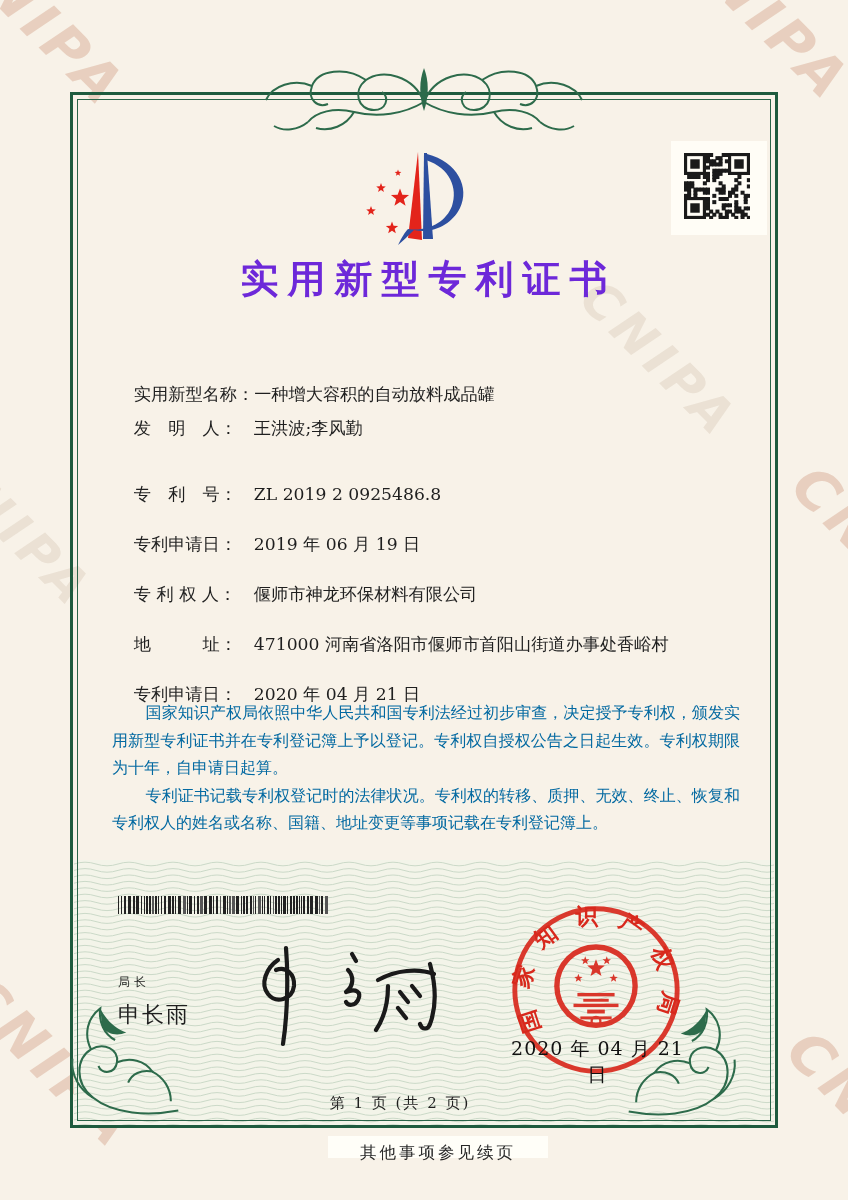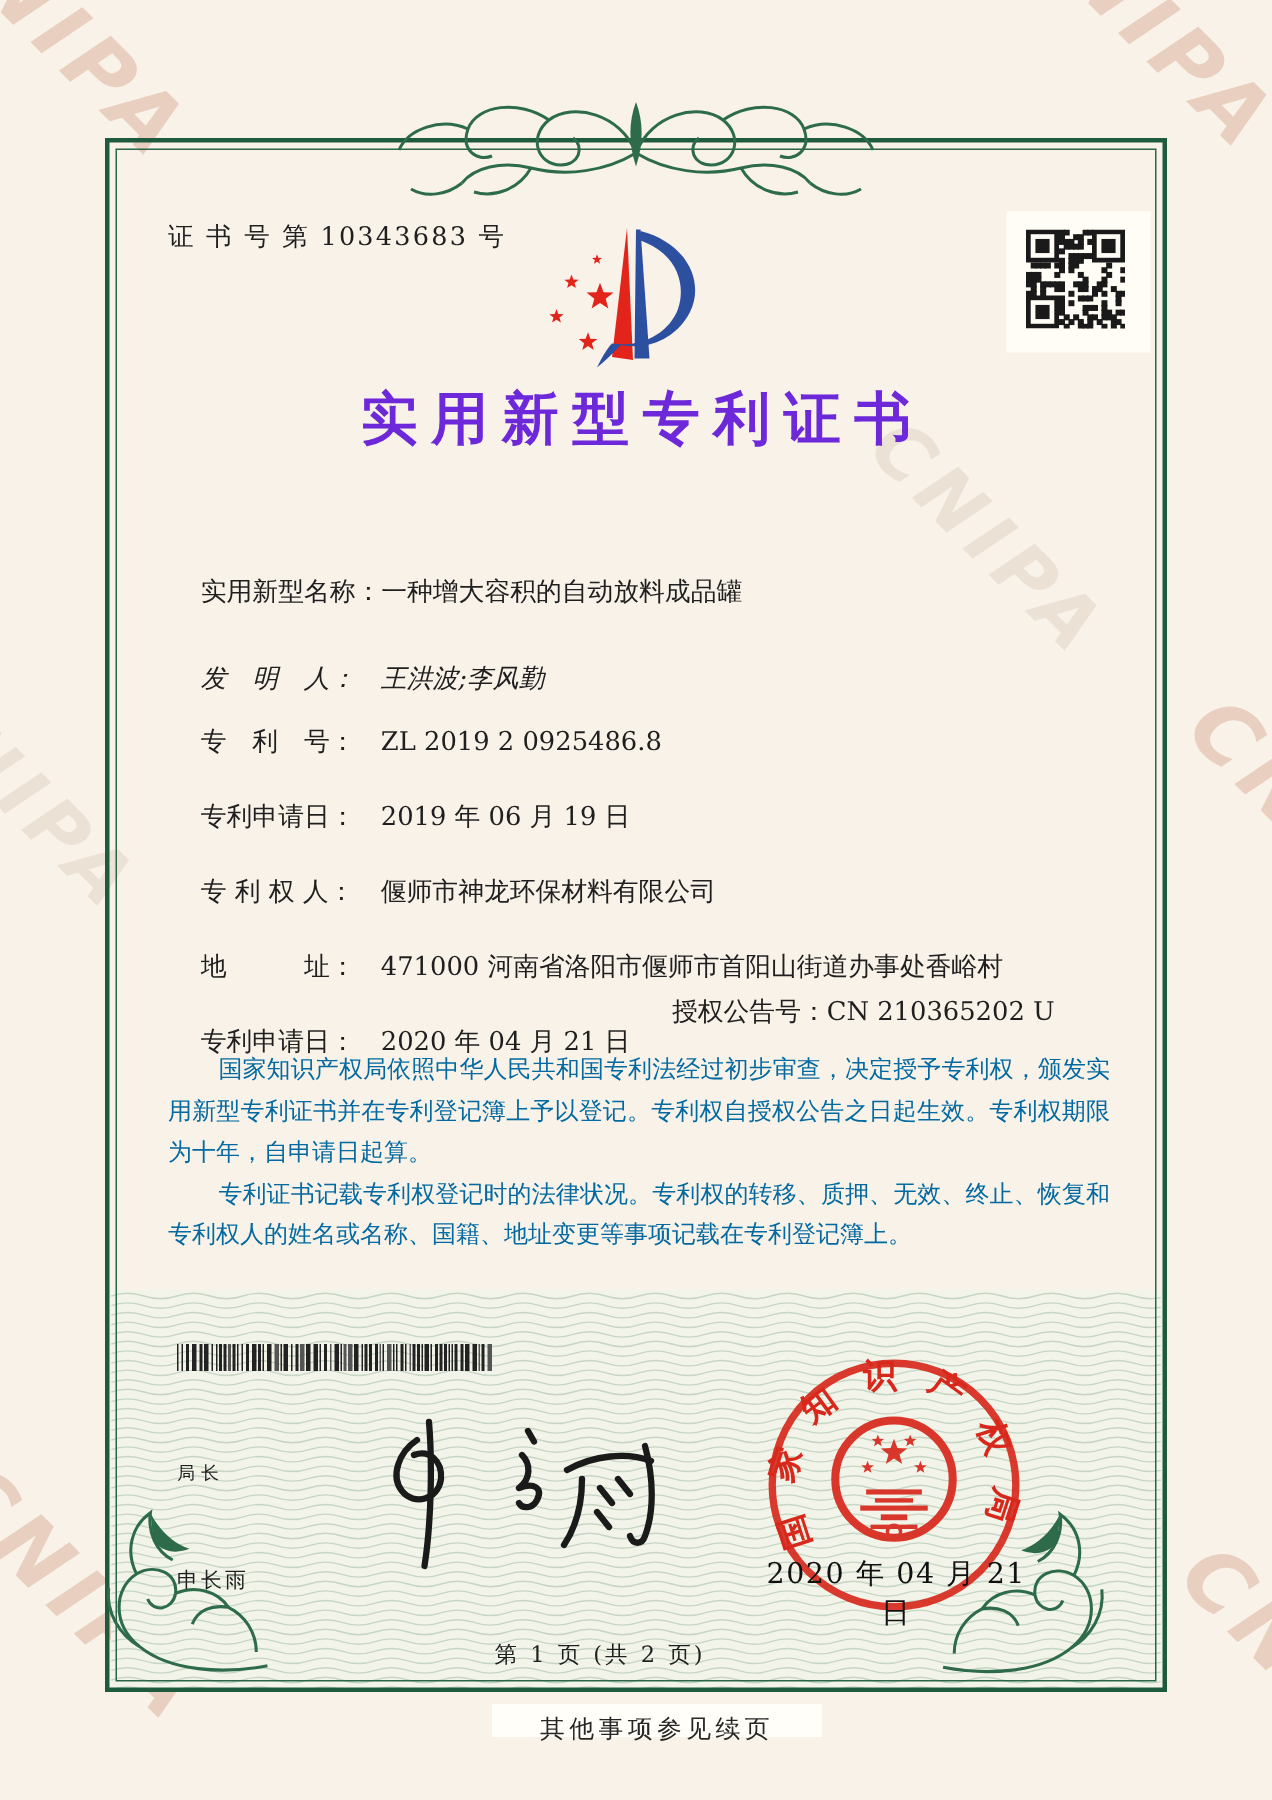--- a/index.html
+++ b/index.html
@@ -21,21 +21,21 @@
   .cert-no{position:absolute;left:112px;top:146px;font-size:17px;letter-spacing:1.5px;}
   .title{position:absolute;left:70px;top:254px;width:708px;text-align:center;
          font-size:38px;font-weight:bold;letter-spacing:9px;text-indent:9px;color:#6d28d9;}
   .row{position:absolute;left:112px;font-size:17.2px;white-space:pre;}
   .row .lbl{display:inline-block;min-width:120px;}
   .grant-no-group{position:absolute;left:336px;top:0;white-space:pre;}
   .paras{position:absolute;left:112px;top:699px;width:628px;font-size:16px;line-height:27.5px;
          text-align:justify;color:#0369a1;}
   .paras p{margin:0;text-indent:2.1em;}
   .sig-title{position:absolute;left:118px;top:974px;font-size:12px;letter-spacing:4px;}
-  .sig-name{position:absolute;left:118px;top:1045px;font-size:14px;letter-spacing:2px;}
+  .sig-name{position:absolute;left:118px;top:1000px;font-size:22px;letter-spacing:2px;}
   .seal-date{position:absolute;left:505px;top:1036px;width:185px;text-align:center;
              font-size:19px;letter-spacing:1px;color:#111;}
   .page-num{position:absolute;left:70px;top:1094px;width:660px;text-align:center;
             font-size:15px;letter-spacing:2px;}
   .footer-note{position:absolute;left:328px;top:1136px;width:220px;height:22px;line-height:34px;
                background:#fffef8;text-align:center;font-size:16.5px;letter-spacing:3px;color:#262626;}
   .qr-patch{position:absolute;left:671px;top:141px;width:96px;height:94px;background:#fffdf6;}
   .abs{position:absolute;}
 </style>
 </head>
@@ -129,21 +129,20 @@
     <g stroke="#2d6b4b" fill="none" stroke-width="2.2">
       <path d="M136,118 C104,124 66,122 44,104 C24,88 26,62 42,52 C56,44 72,52 70,66 C68,78 54,80 50,70"></path>
       <path d="M44,104 C30,96 20,80 22,62"></path>
       <path d="M42,52 C34,36 38,18 52,8 C50,22 56,36 68,42"></path>
       <path d="M70,66 C84,60 100,64 108,76 C96,74 86,78 82,88"></path>
       <path d="M108,76 C120,82 128,94 128,108"></path>
     </g>
     <path d="M52,8 C58,20 68,30 80,34 C70,38 60,36 54,28 Z" fill="#2d6b4b"></path>
   </svg>
 
-  <div class="cert-no">证 书 号 第 10343683 号</div>
 
   <svg class="abs" style="left:358px;top:142px;" width="126" height="106" viewBox="0 0 126 106">
     <polygon points="60,10 50,96 64,98" fill="#e3241b"></polygon>
     <polygon points="66,11 69,11 75,97 65,97" fill="#2d4fa0"></polygon>
     <path d="M69,12 C100,20 112,46 102,66 C94,82 76,92 56,88 C50,94 45,99 40,103 C44,95 47,90 50,87 C70,90 88,80 94,64 C100,46 92,26 68,18 Z" fill="#2d4fa0"></path>
     <g id="logo-stars" fill="#e3241b">
         <polygon points="42.00,46.50 44.35,52.77 51.04,53.06 45.79,57.23 47.58,63.69 42.00,59.99 36.42,63.69 38.21,57.23 32.96,53.06 39.65,52.77"></polygon>
         <polygon points="40.00,27.50 40.86,29.81 43.33,29.92 41.40,31.45 42.06,33.83 40.00,32.47 37.94,33.83 38.60,31.45 36.67,29.92 39.14,29.81"></polygon>
         <polygon points="23.00,41.00 24.23,44.30 27.76,44.45 25.00,46.65 25.94,50.05 23.00,48.10 20.06,50.05 21.00,46.65 18.24,44.45 21.77,44.30"></polygon>
         <polygon points="13.00,64.00 14.23,67.30 17.76,67.45 15.00,69.65 15.94,73.05 13.00,71.10 10.06,73.05 11.00,69.65 8.24,67.45 11.77,67.30"></polygon>
@@ -283,38 +282,37 @@
       <rect x="0" y="44" width="22" height="22" fill="#1a1a1a"></rect>
       <rect x="3.142857142857143" y="47.14285714285714" width="15.714285714285714" height="15.714285714285714" fill="#fffdf6"></rect>
       <rect x="6.285714285714286" y="50.285714285714285" width="9.428571428571429" height="9.428571428571429" fill="#1a1a1a"></rect>
     </svg>
 
   <div class="title">实用新型专利证书</div>
 
   <div class="row" style="top:362px;">
     <span class="lbl">实用新型名称：</span><span>一种增大容积的自动放料成品罐</span>
   </div>
-  <div class="row" style="top:420px;font-style:italic;">
+  <div class="row" style="top:396px;">
     <span class="lbl">发　明　人：</span><span>王洪波;李风勤</span>
   </div>
   <div class="row" style="top:462px;">
     <span class="lbl">专　利　号：</span><span>ZL 2019 2 0925486.8</span>
   </div>
   <div class="row" style="top:512px;">
     <span class="lbl">专利申请日：</span><span>2019 年 06 月 19 日</span>
   </div>
   <div class="row" style="top:562px;">
     <span class="lbl">专 利 权 人：</span><span>偃师市神龙环保材料有限公司</span>
   </div>
   <div class="row" style="top:612px;">
     <span class="lbl">地　　　址：</span><span>471000 河南省洛阳市偃师市首阳山街道办事处香峪村</span>
   </div>
   <div class="row" style="top:662px;width:640px;">
     <span class="lbl">专利申请日：</span><span>2020 年 04 月 21 日</span>
-    <span class="grant-no-group"><span>授权公告号：</span><span>CN 210365202 U</span></span>
   </div>
 
   <div class="paras">
     <p>国家知识产权局依照中华人民共和国专利法经过初步审查，决定授予专利权，颁发实用新型专利证书并在专利登记簿上予以登记。专利权自授权公告之日起生效。专利权期限为十年，自申请日起算。</p>
     <p>专利证书记载专利权登记时的法律状况。专利权的转移、质押、无效、终止、恢复和专利权人的姓名或名称、国籍、地址变更等事项记载在专利登记簿上。</p>
   </div>
 
   <svg id="barcode-svg" class="abs" style="left:118px;top:896px;" width="216" height="18">
       <rect x="0" y="0" width="1" height="18" fill="#222"></rect>
       <rect x="3" y="0" width="1" height="18" fill="#222"></rect>

